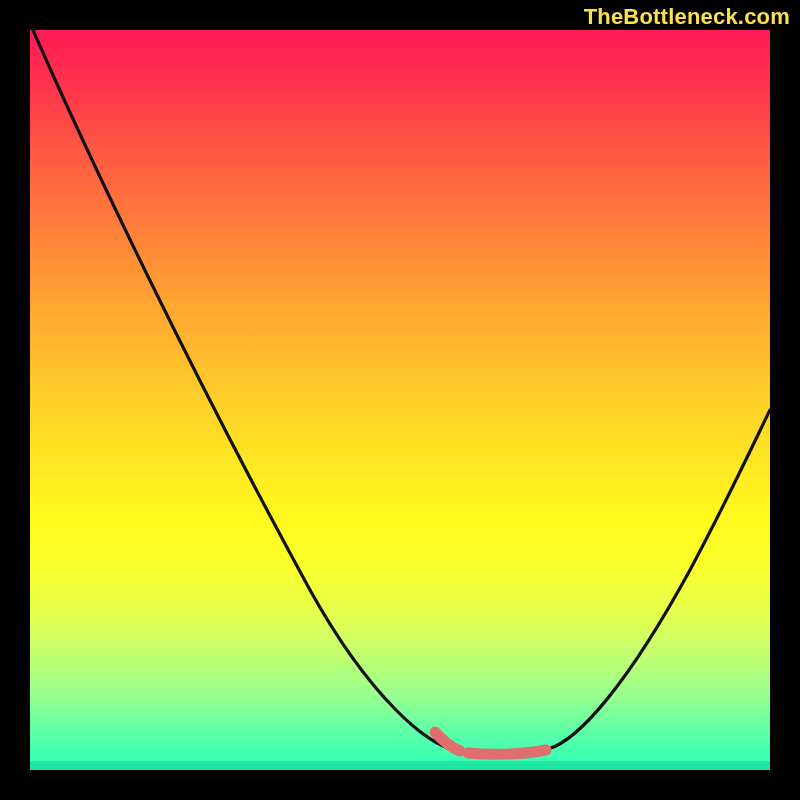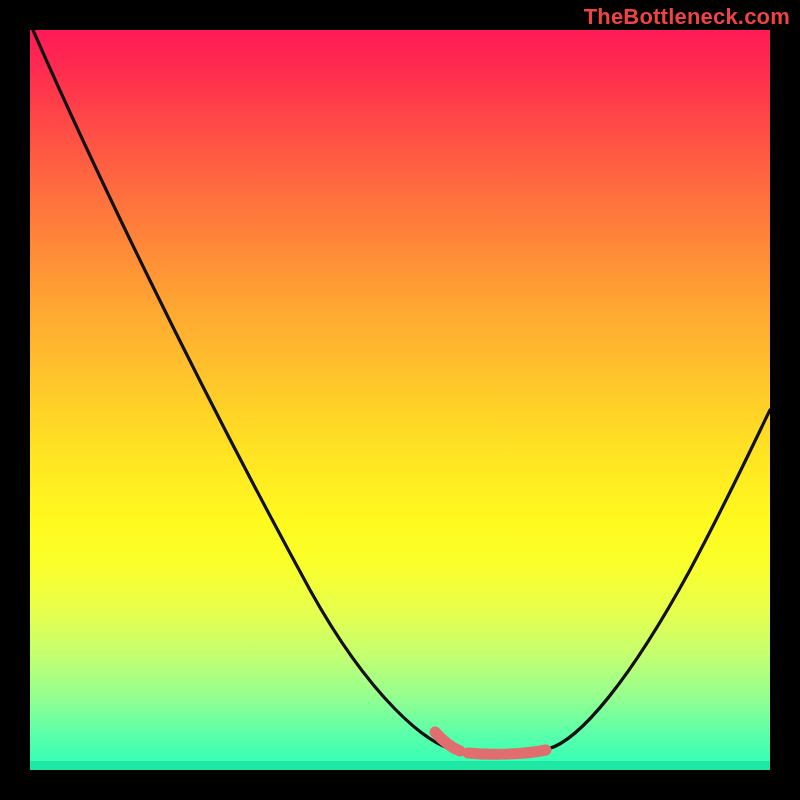--- a/index.html
+++ b/index.html
@@ -14,21 +14,21 @@
   .frame {
     position: relative;
     width: 800px;
     height: 800px;
     background: #000;
   }
   .watermark {
     position: absolute;
     top: 4px;
     right: 10px;
-    color: #ef4444;
+    color: #fde047;
     font-size: 22px;
     font-weight: 600;
     letter-spacing: 0.2px;
     z-index: 10;
   }
   .plot-area {
     position: absolute;
     left: 30px;
     top: 30px;
     width: 740px;

